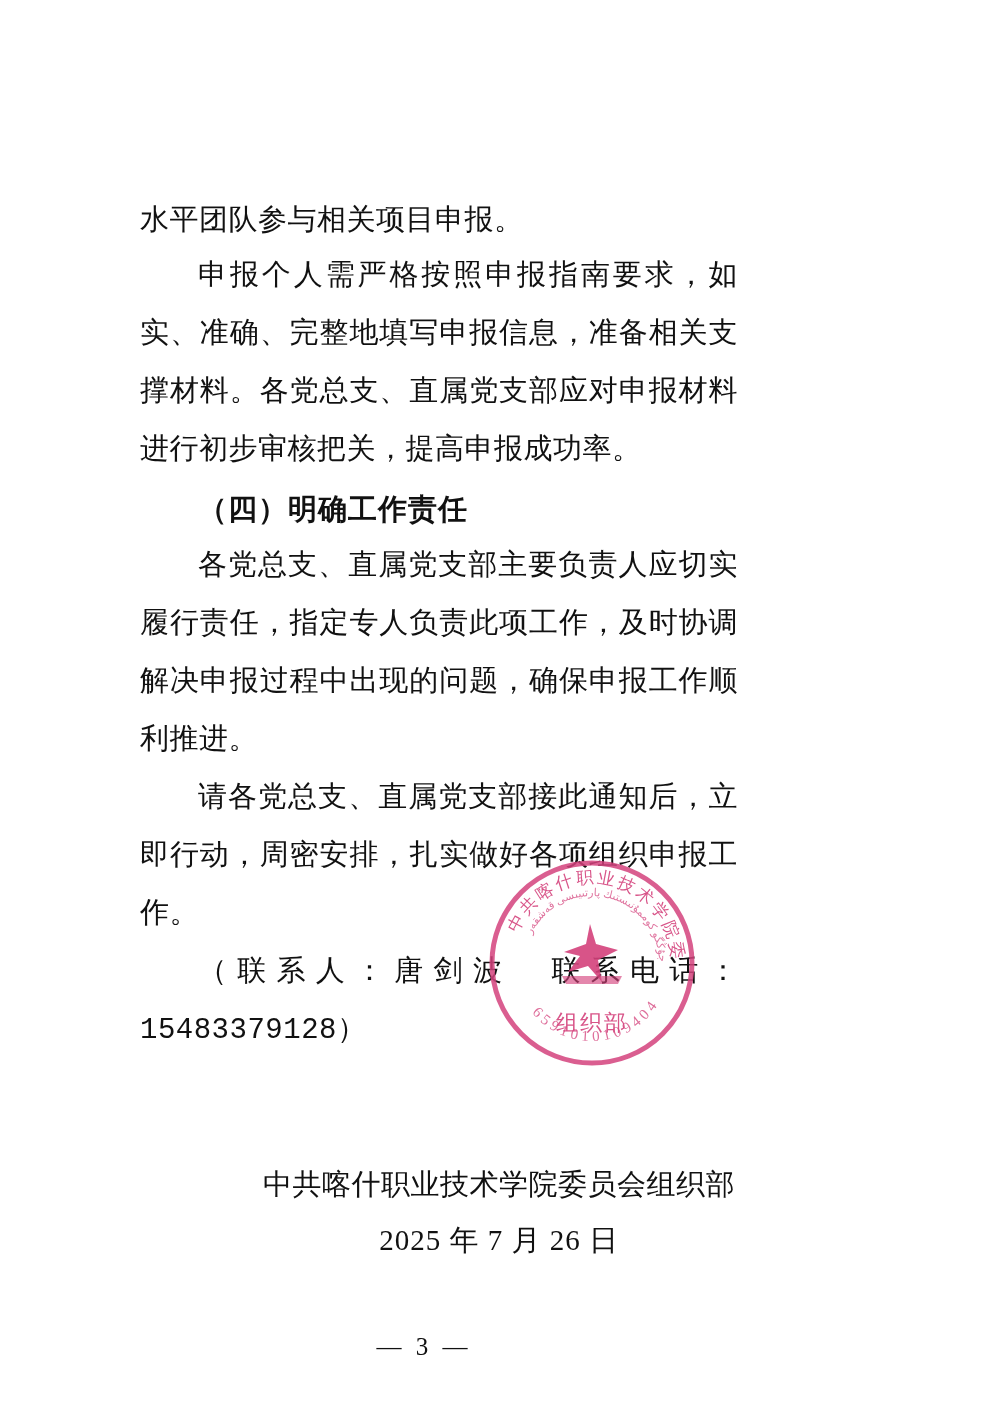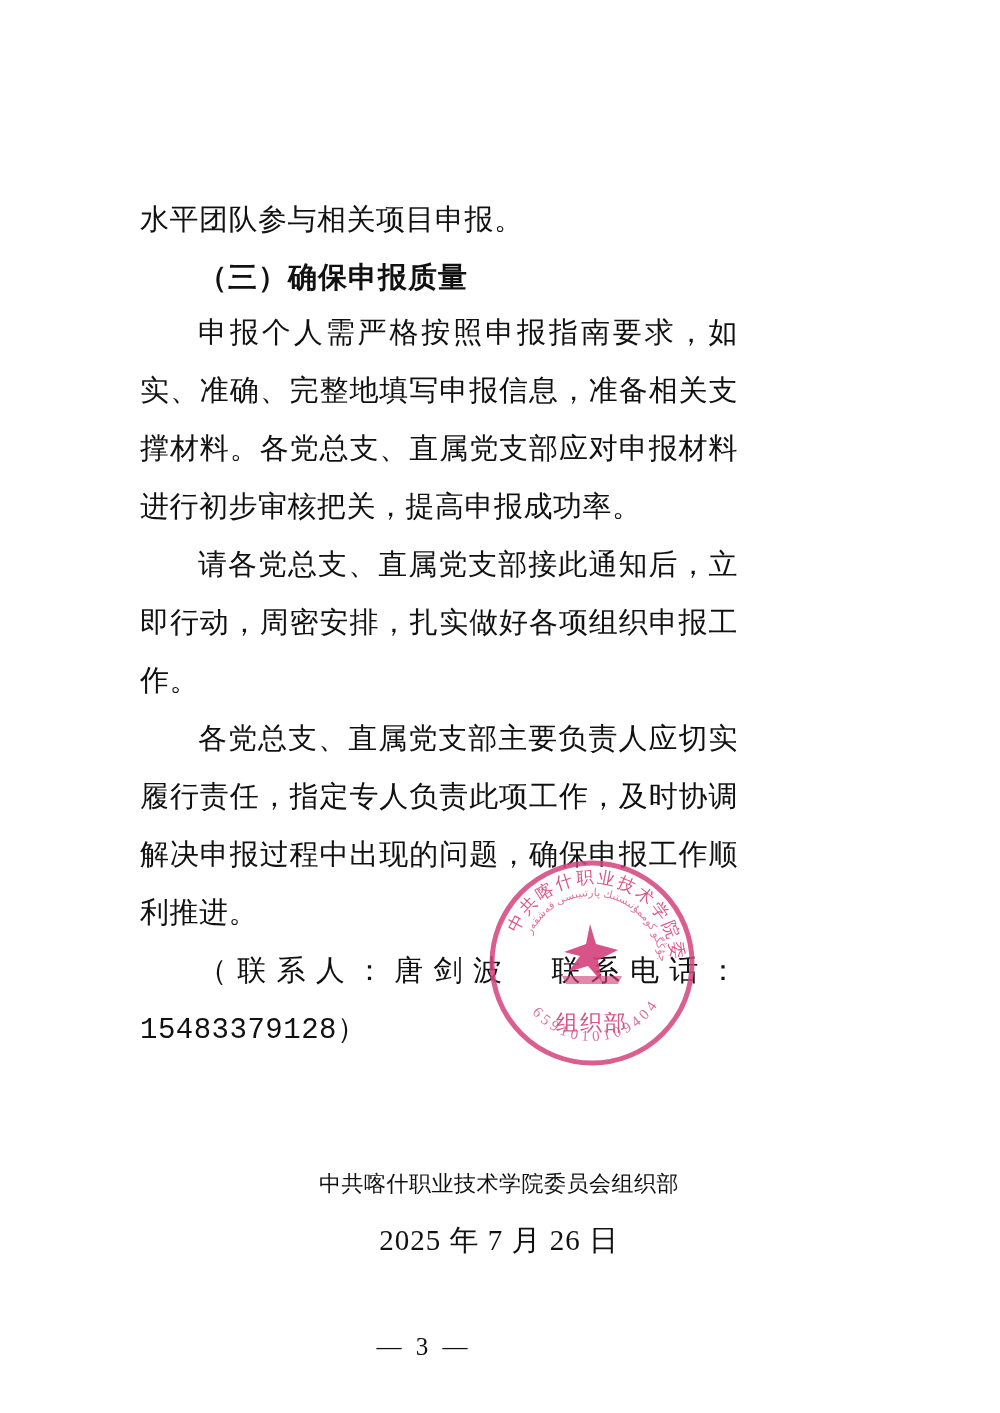--- a/index.html
+++ b/index.html
@@ -48,21 +48,21 @@
     line-height: 58px;
     margin: 0;
     letter-spacing: 0.5px;
   }
   .signature-block {
     margin-top: 96px;
     text-align: center;
     position: relative;
   }
   .sig-line {
-    font-size: 22px;
+    font-size: 29px;
     line-height: 56px;
     letter-spacing: 0.5px;
     padding-left: 120px;
   }
   .sig-date {
     font-size: 29px;
     line-height: 56px;
     letter-spacing: 1px;
     padding-left: 120px;
   }
@@ -86,26 +86,26 @@
     color: #111;
   }
 </style>
 </head>
 <body>
 
 <div class="page">
 
   <p class="continued">水平团队参与相关项目申报。</p>
 
-  <h2 class="heading">（三）确保申报质量</h2>
   <p class="para indent">申报个人需严格按照申报指南要求，如实、准确、完整地填写申报信息，准备相关支撑材料。各党总支、直属党支部应对申报材料进行初步审核把关，提高申报成功率。</p>
 
+  <h2 class="heading">（四）明确工作责任</h2>
+  <p class="para indent">各党总支、直属党支部主要负责人应切实履行责任，指定专人负责此项工作，及时协调解决申报过程中出现的问题，确保申报工作顺利推进。</p>
+
   <p class="para indent">请各党总支、直属党支部接此通知后，立即行动，周密安排，扎实做好各项组织申报工作。</p>
-
-  <p class="para indent">各党总支、直属党支部主要负责人应切实履行责任，指定专人负责此项工作，及时协调解决申报过程中出现的问题，确保申报工作顺利推进。</p>
 
   <p class="para indent">（联系人：唐剑波　联系电话：15483379128）</p>
 
 
   <div class="signature-block">
     <div class="sig-line">中共喀什职业技术学院委员会组织部</div>
     <div class="sig-date">2025 年 7 月 26 日</div>
   </div>
 
   <div class="stamp">

